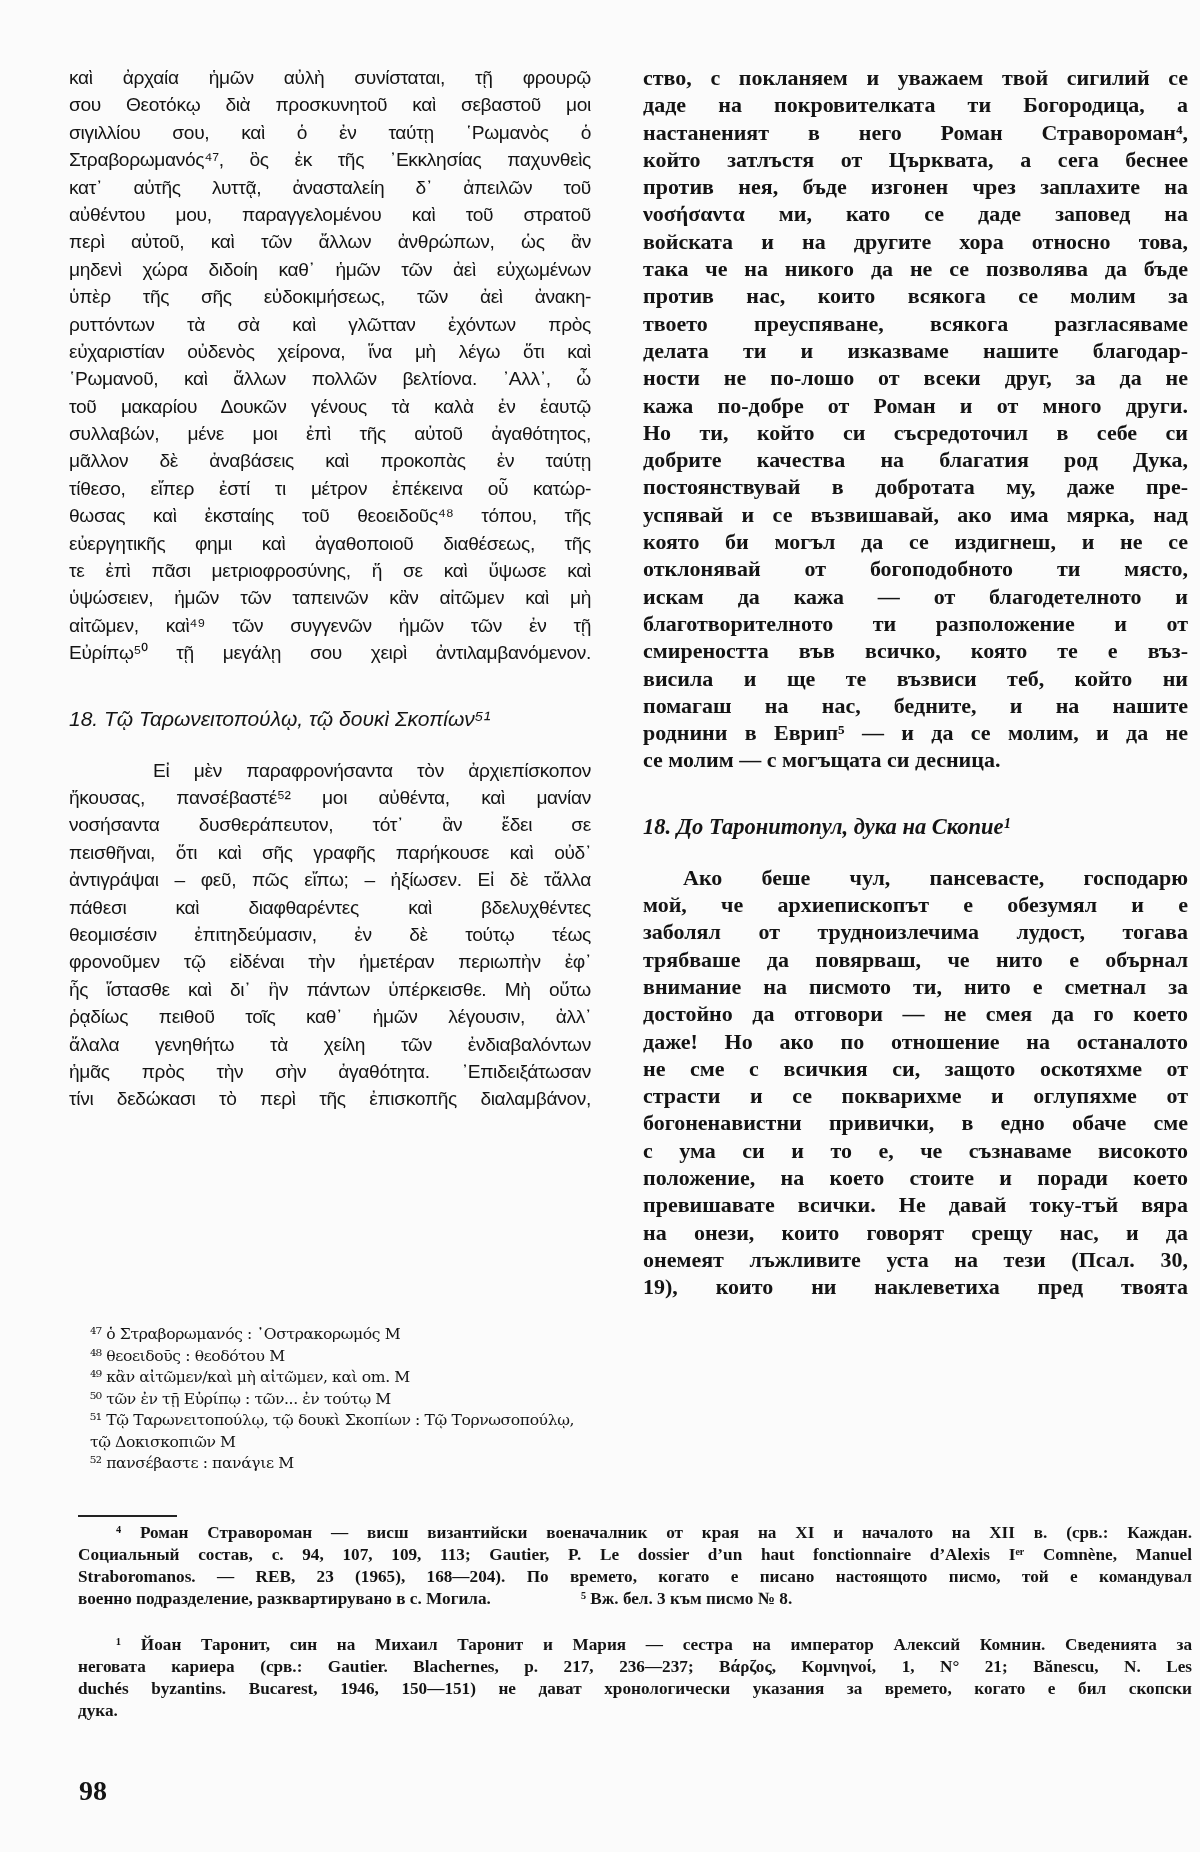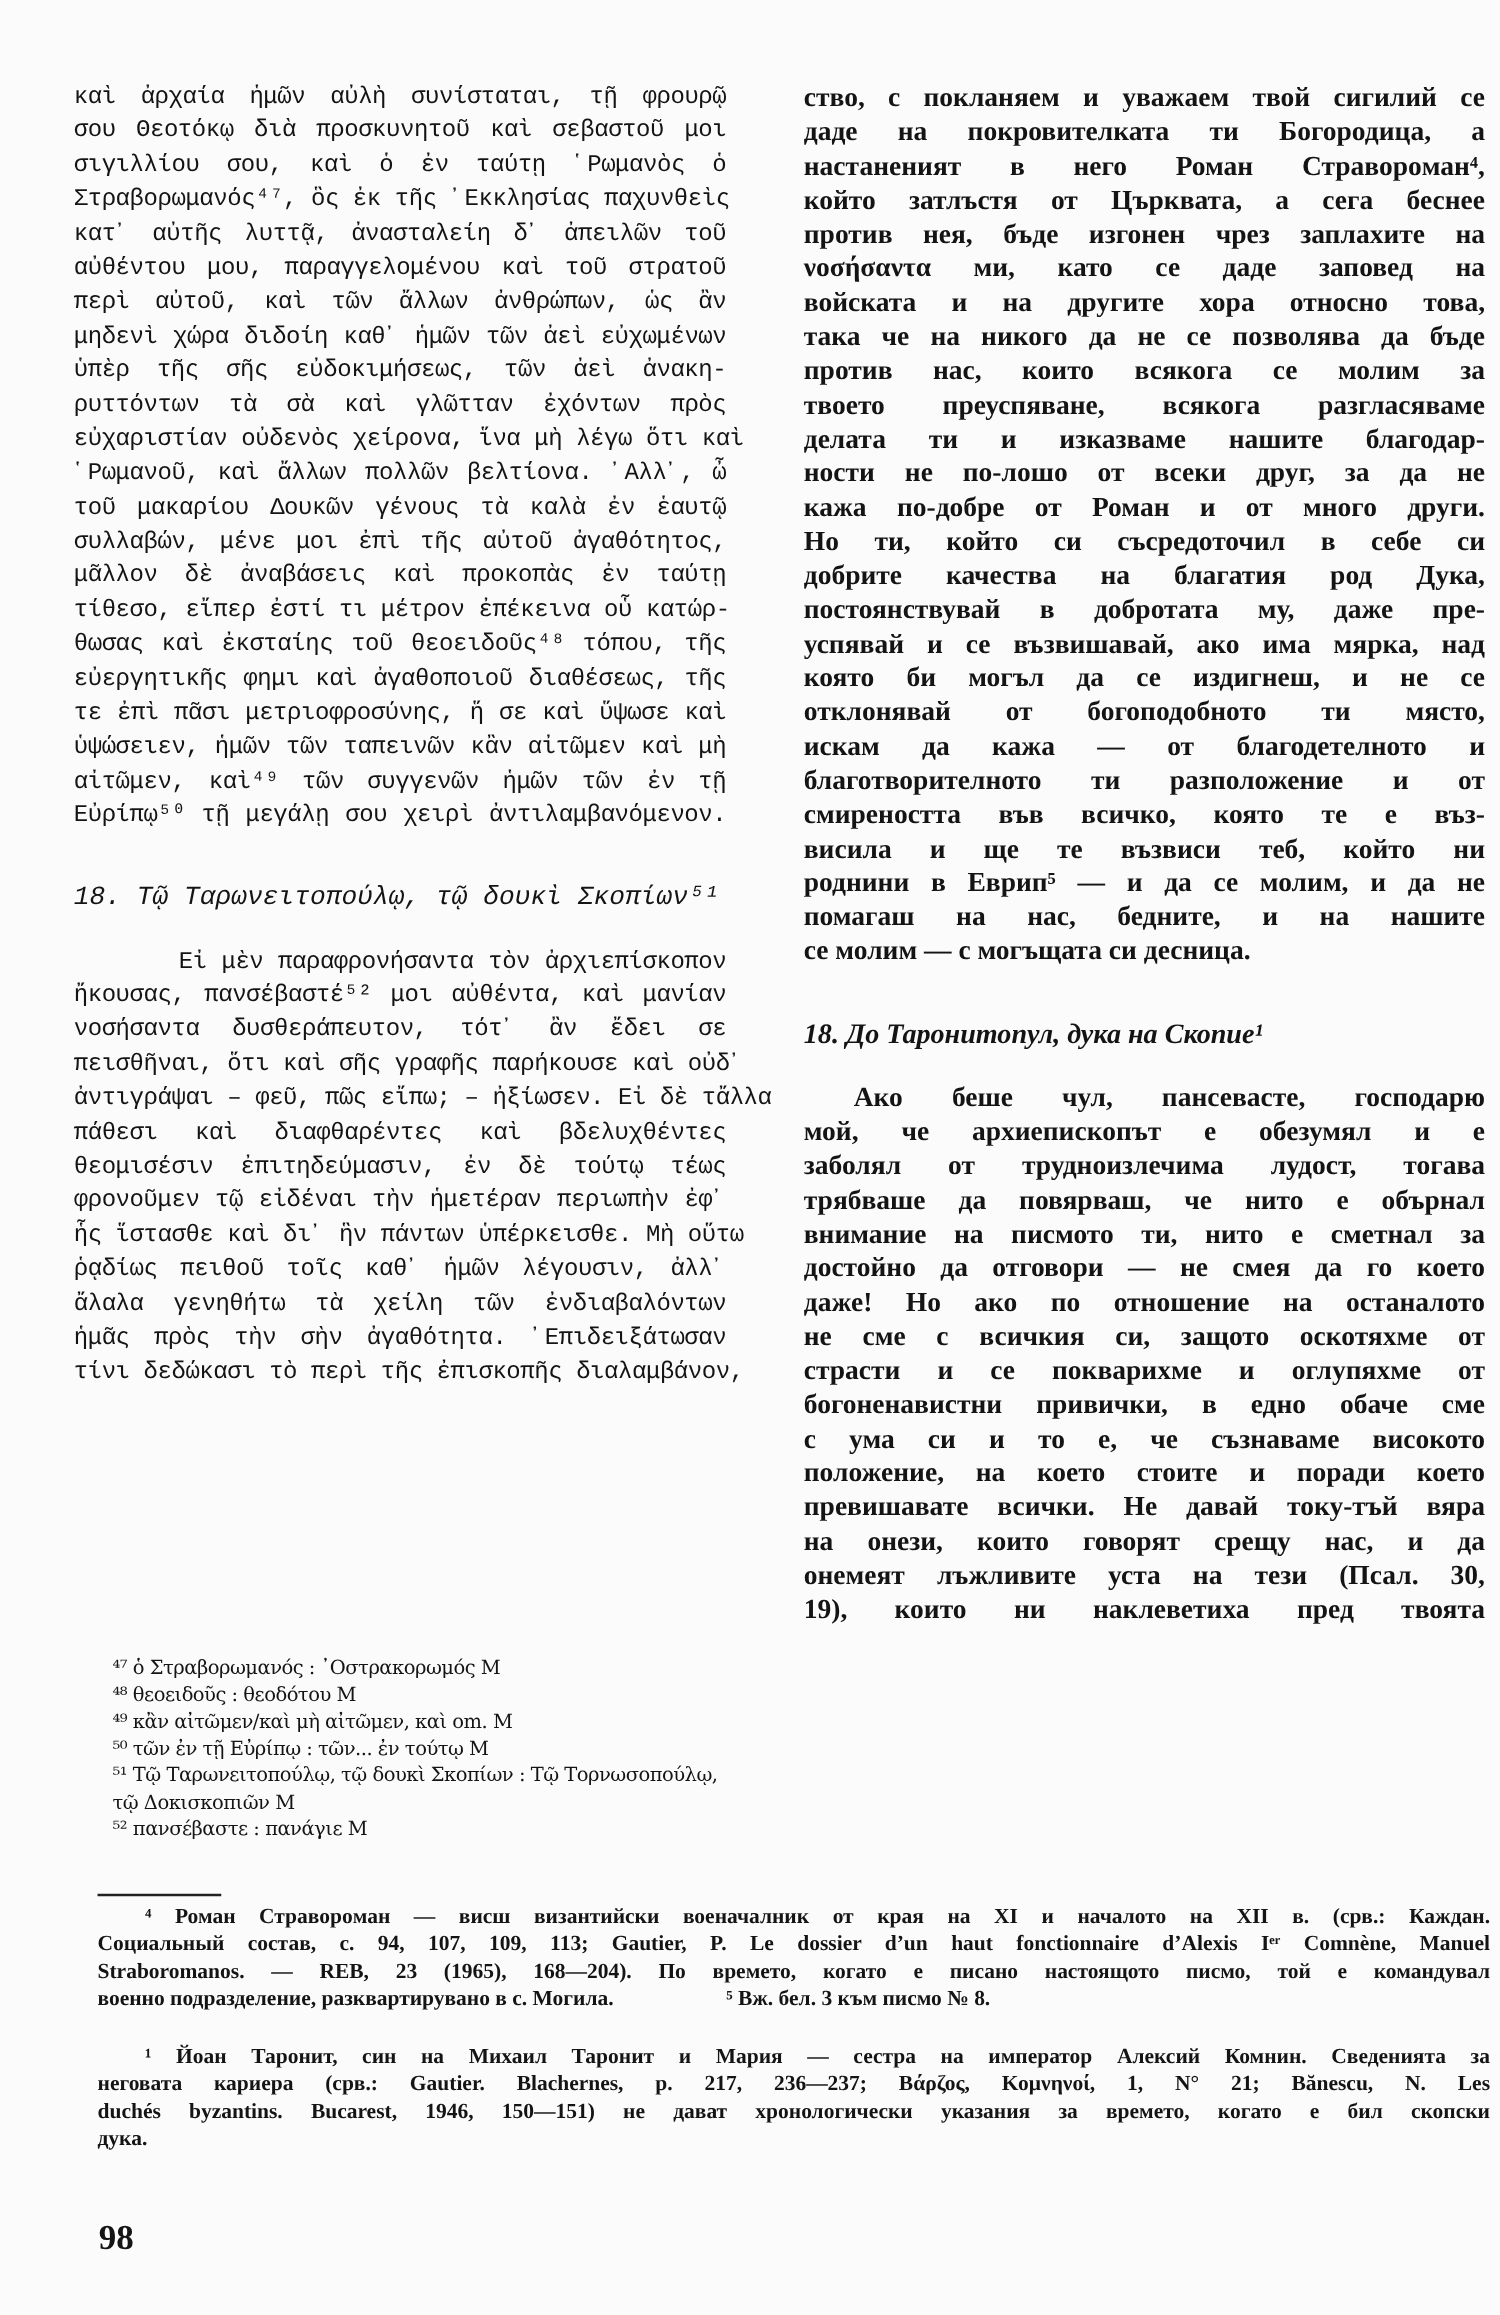--- a/index.html
+++ b/index.html
@@ -4,21 +4,21 @@
   <style>
     html, body { margin: 0; padding: 0; }
     body {
       width: 1200px; height: 1852px;
       background: #fbfbfb;
       color: #141414;
       position: relative;
       overflow: hidden;
     }
     .col { position: absolute; top: 64px; }
-    .col-left { left: 59px; width: 522px; font-family: Liberation Mono, monospace; }
+    .col-left { left: 69px; width: 522px; font-family: Liberation Sans, sans-serif; }
     .col-right { left: 643px; width: 545px; font-family: "Liberation Serif", serif; font-weight: bold; }
     .line {
       display: block;
       white-space: nowrap;
       text-align: justify;
       text-align-last: justify;
       height: 27.4px;
       line-height: 27.4px;
     }
     .col-left .line { font-size: 19.2px; letter-spacing: -0.35px; }
@@ -132,22 +132,22 @@
     <span class="line">Но ти, който си съсредоточил в себе си</span>
     <span class="line">добрите качества на благатия род Дука,</span>
     <span class="line">постоянствувай в добротата му, даже пре-</span>
     <span class="line">успявай и се възвишавай, ако има мярка, над</span>
     <span class="line">която би могъл да се издигнеш, и не се</span>
     <span class="line">отклонявай от богоподобното ти място,</span>
     <span class="line">искам да кажа — от благодетелното и</span>
     <span class="line">благотворителното ти разположение и от</span>
     <span class="line">смиреността във всичко, която те е въз-</span>
     <span class="line">висила и ще те възвиси теб, който ни</span>
+    <span class="line">помагаш на нас, бедните, и на нашите</span>
     <span class="line">роднини в Еврип⁵ — и да се молим, и да не</span>
-    <span class="line">помагаш на нас, бедните, и на нашите</span>
     <span class="line last">се молим — с могъщата си десница.</span>
   </div>
 
   <span class="heading">18. До Таронитопул, дука на Скопие¹</span>
 
   <div>
     <span class="line indent">Ако беше чул, пансевасте, господарю</span>
     <span class="line">мой, че архиепископът е обезумял и е</span>
     <span class="line">заболял от трудноизлечима лудост, тогава</span>
     <span class="line">трябваше да повярваш, че нито е обърнал</span>

